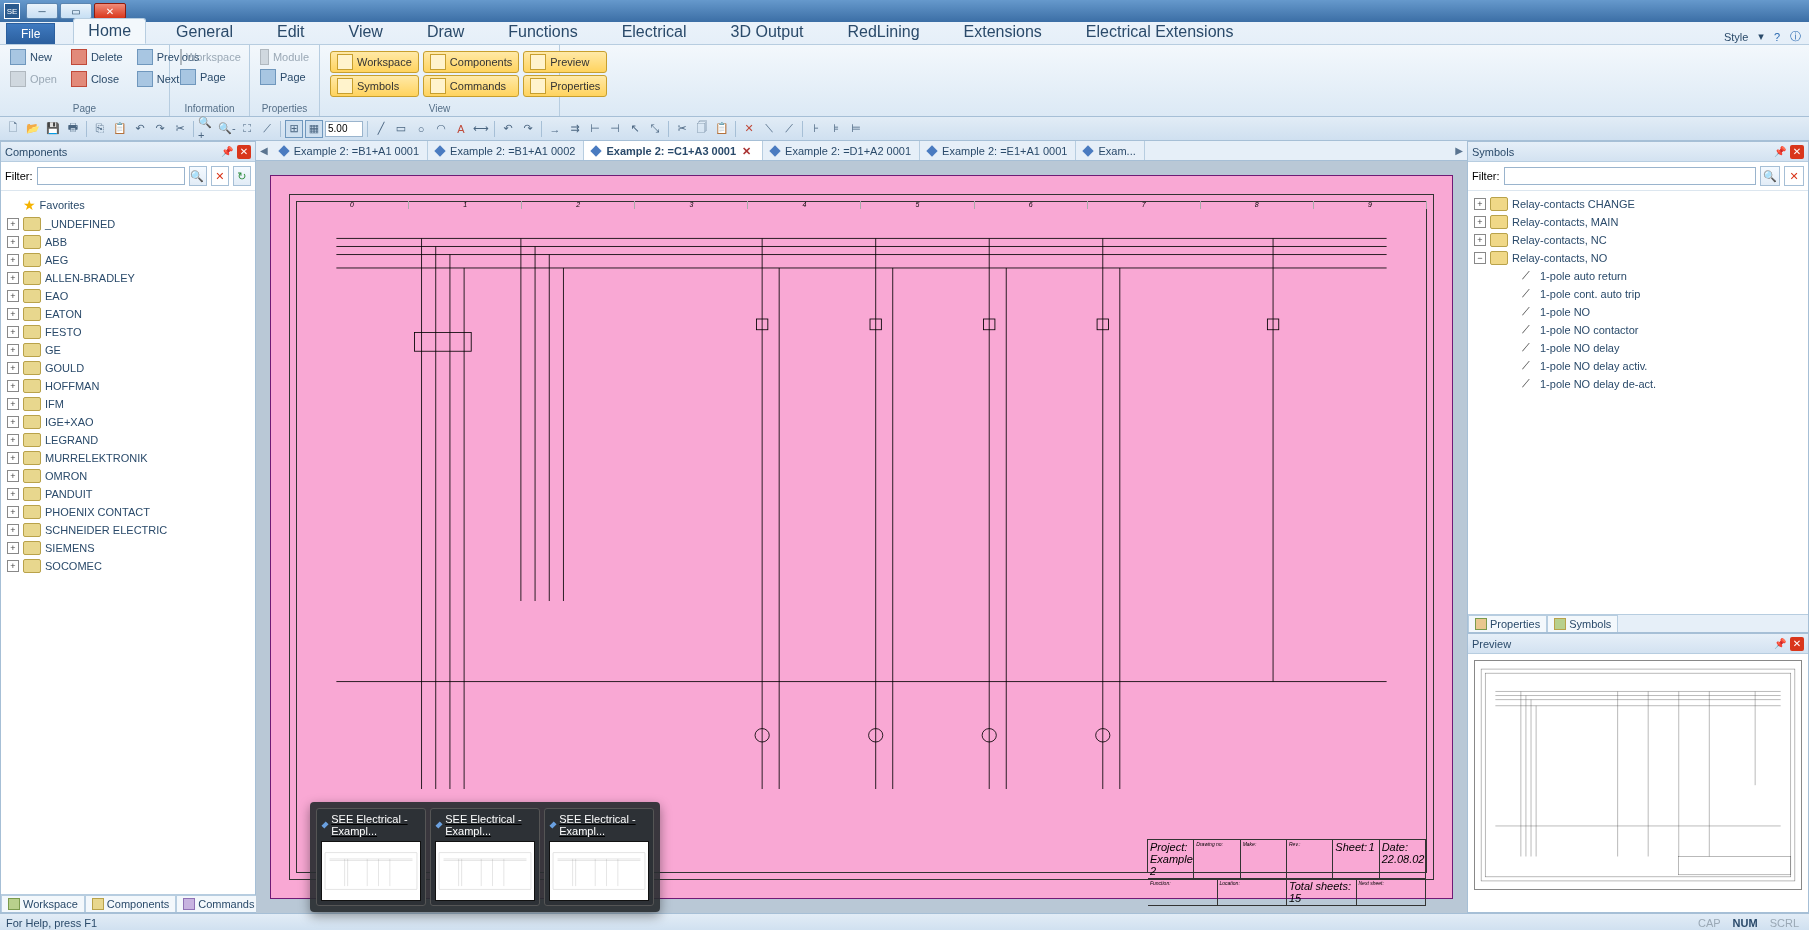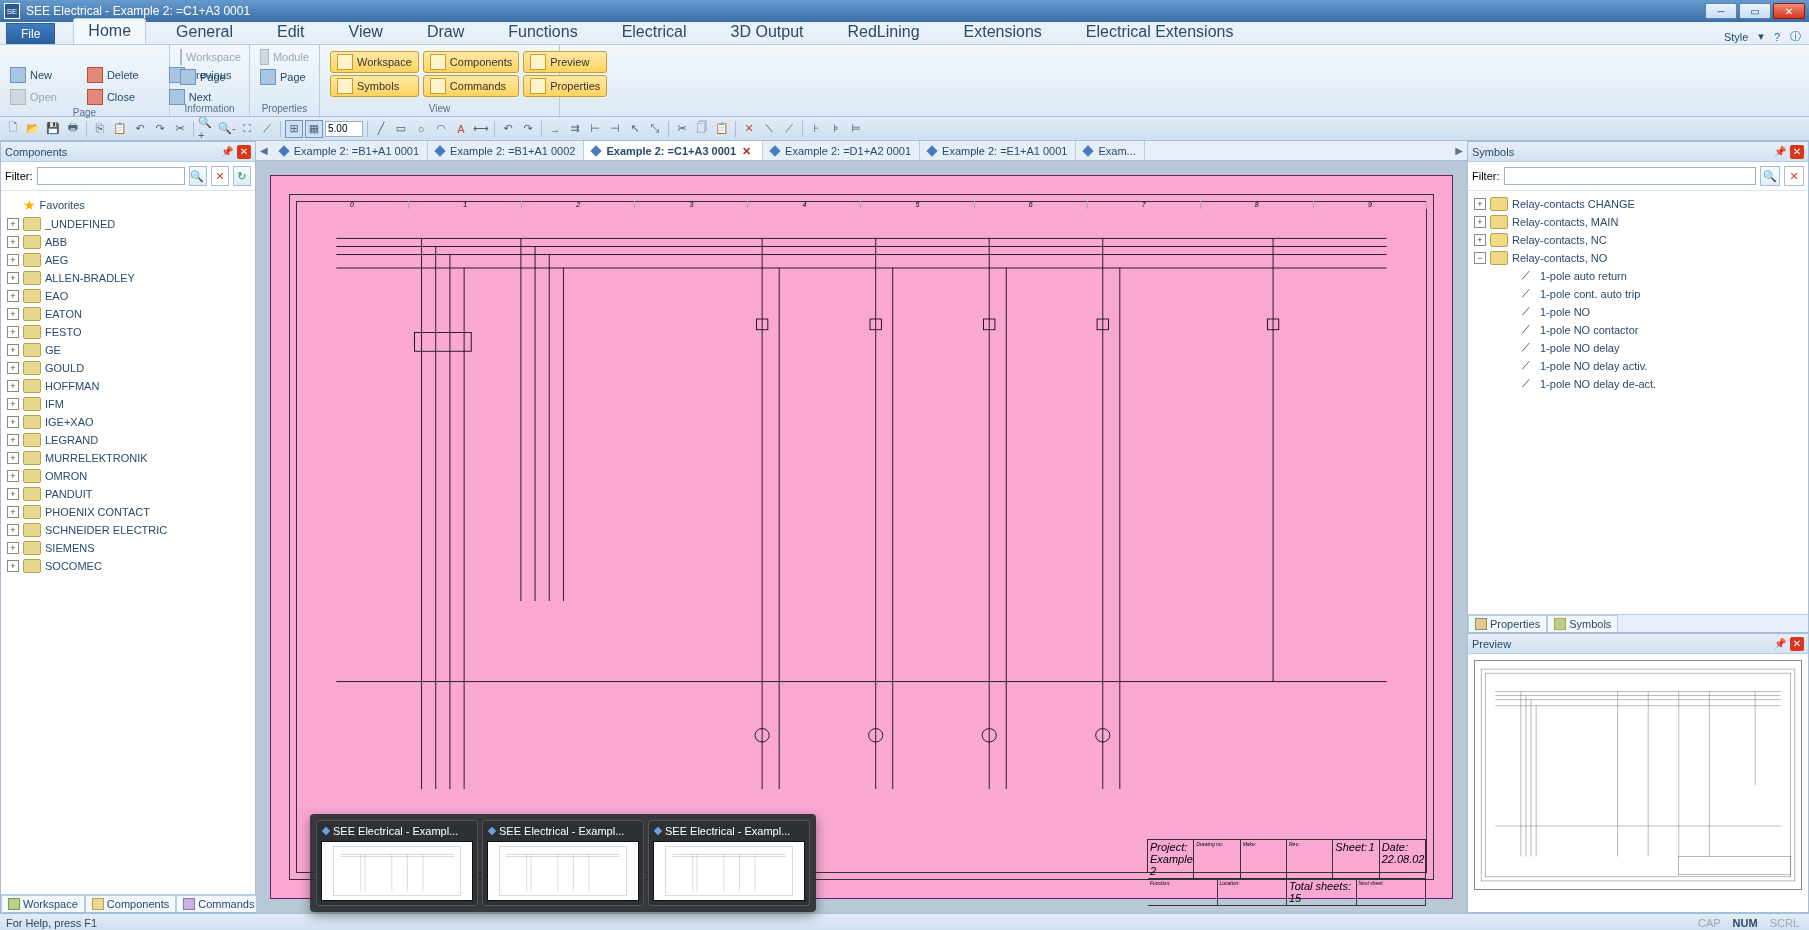--- a/index.html
+++ b/index.html
@@ -12,21 +12,21 @@
 .winbtn.close{background:linear-gradient(#f08c7a,#d9361b);color:#fff;border-color:#8e1c0d;}
 .ribbon{background:linear-gradient(#eaf2fa,#d6e5f3);border-bottom:1px solid #a6bfd6;}
 .ribbon-tabs{display:flex;align-items:flex-end;height:22px;padding-left:6px;gap:16px;}
 .filetab{background:linear-gradient(#3f7ac0,#2b5f9e);color:#fff;padding:3px 14px;font-size:12px;border:1px solid #2b5f9e;border-bottom:none;margin-right:2px;}
 .rtab{padding:3px 14px;font-size:16px;color:#2a4a6a;}
 .rtab.active{background:#f3f8fc;border:1px solid #b7cde0;border-bottom:1px solid #f3f8fc;border-radius:3px 3px 0 0;}
 .ribbon-right{margin-left:auto;margin-right:8px;display:flex;gap:10px;align-items:center;color:#2a4a6a;}
 .ribbon-body{background:linear-gradient(#f3f8fc,#dce9f5);height:72px;display:flex;border-top:1px solid #b7cde0;}
 .rgroup{border-right:1px solid #b7cde0;padding:2px 6px;display:flex;flex-direction:column;justify-content:space-between;}
 .rgroup .glabel{text-align:center;color:#556f88;font-size:10px;margin-top:auto;}
-.rgroup-buttons{display:grid;grid-template-columns:auto auto;gap:2px 22px;margin-top:18px;}
+.rgroup-buttons{display:grid;grid-template-columns:auto auto;gap:2px 6px;}
 .rbtn{display:flex;align-items:center;gap:4px;padding:2px 4px;color:#2a4a6a;}
 .rbtn .ico{width:16px;height:16px;background:#a8c6e2;border:1px solid #6f97bd;}
 .rbtn.disabled{color:#9aa8b5;}
 .rbtn.disabled .ico{background:#d0d8df;border-color:#b0b8bf;}
 .goldbtn{background:linear-gradient(#ffe9a7,#ffd35e);border:1px solid #c79f2e;border-radius:3px;padding:2px 6px;display:flex;align-items:center;gap:4px;color:#333;}
 .goldbtn .ico{width:16px;height:16px;background:#fff3cc;border:1px solid #c79f2e;}
 .view-group{display:grid;grid-template-columns:auto auto auto;gap:2px 4px;padding:4px;}
 .qat{height:24px;background:linear-gradient(#e2ecf6,#cfe0f0);border-bottom:1px solid #a6bfd6;display:flex;align-items:center;padding:0 4px;gap:2px;}
 .qat .qbtn{width:18px;height:18px;display:flex;align-items:center;justify-content:center;color:#4a6580;}
 .qat .sep{width:1px;height:16px;background:#a6bfd6;margin:0 2px;}
@@ -68,35 +68,34 @@
 .cols span{flex:1;text-align:center;font-size:7px;border-right:1px solid #aaa;}
 .right-panel{width:342px;display:flex;flex-direction:column;}
 .right-tabs{display:flex;background:#e6eff8;border-top:1px solid #b7cde0;}
 .preview-panel{border-top:1px solid #a6bfd6;}
 .preview-body{flex:1;padding:6px;background:#fff;}
 .preview-body .pv{width:100%;height:230px;border:1px solid #888;background:#fff;position:relative;}
 .statusbar{height:18px;background:linear-gradient(#e2ecf6,#cfe0f0);display:flex;align-items:center;padding:0 6px;font-size:10px;color:#2a4a6a;border-top:1px solid #a6bfd6;}
 .statusbar .right{margin-left:auto;display:flex;gap:4px;}
 .statusbar .right span{padding:0 4px;}
 .taskbar-previews{position:absolute;bottom:18px;left:310px;display:flex;gap:4px;background:rgba(40,44,48,0.92);padding:6px;border-radius:4px;box-shadow:0 4px 12px rgba(0,0,0,0.4);}
-.tbp{width:162px;background:#2d3136;border:1px solid #555;border-radius:3px;overflow:hidden;}
+.tbp{width:110px;background:#2d3136;border:1px solid #555;border-radius:3px;overflow:hidden;text-decoration:underline;}
 .tbp-title{color:#fff;font-size:9px;padding:4px 6px;display:flex;align-items:center;gap:4px;}
 .tbp-title .dia{width:6px;height:6px;background:#6aa0e0;transform:rotate(45deg);}
 .tbp-thumb{height:60px;background:#fff;margin:0 4px 4px 4px;border:1px solid #111;position:relative;}
 .wires{position:absolute;inset:30px 18px 90px 18px;}
 .wires svg{width:100%;height:100%;}
 .titleblock{position:absolute;right:6px;bottom:6px;width:280px;height:34px;border:1px solid #333;display:flex;flex-wrap:wrap;}
 .titleblock div{border-right:1px solid #333;border-bottom:1px solid #333;font-size:5px;padding:1px 2px;flex:1;min-width:40px;}
 </style>
 </head>
 <body>
 
 <div class="titlebar">
   <div class="tb-icon">SE</div>
-  <div class="title">SEE Electrical - Example 2: =C1+A3 0001</div>
   <div class="winbtns">
     <div class="winbtn">─</div>
     <div class="winbtn">▭</div>
     <div class="winbtn close">✕</div>
   </div>
 </div>
 
 <div class="ribbon">
   <div class="ribbon-tabs">
     <div class="filetab">File</div>

